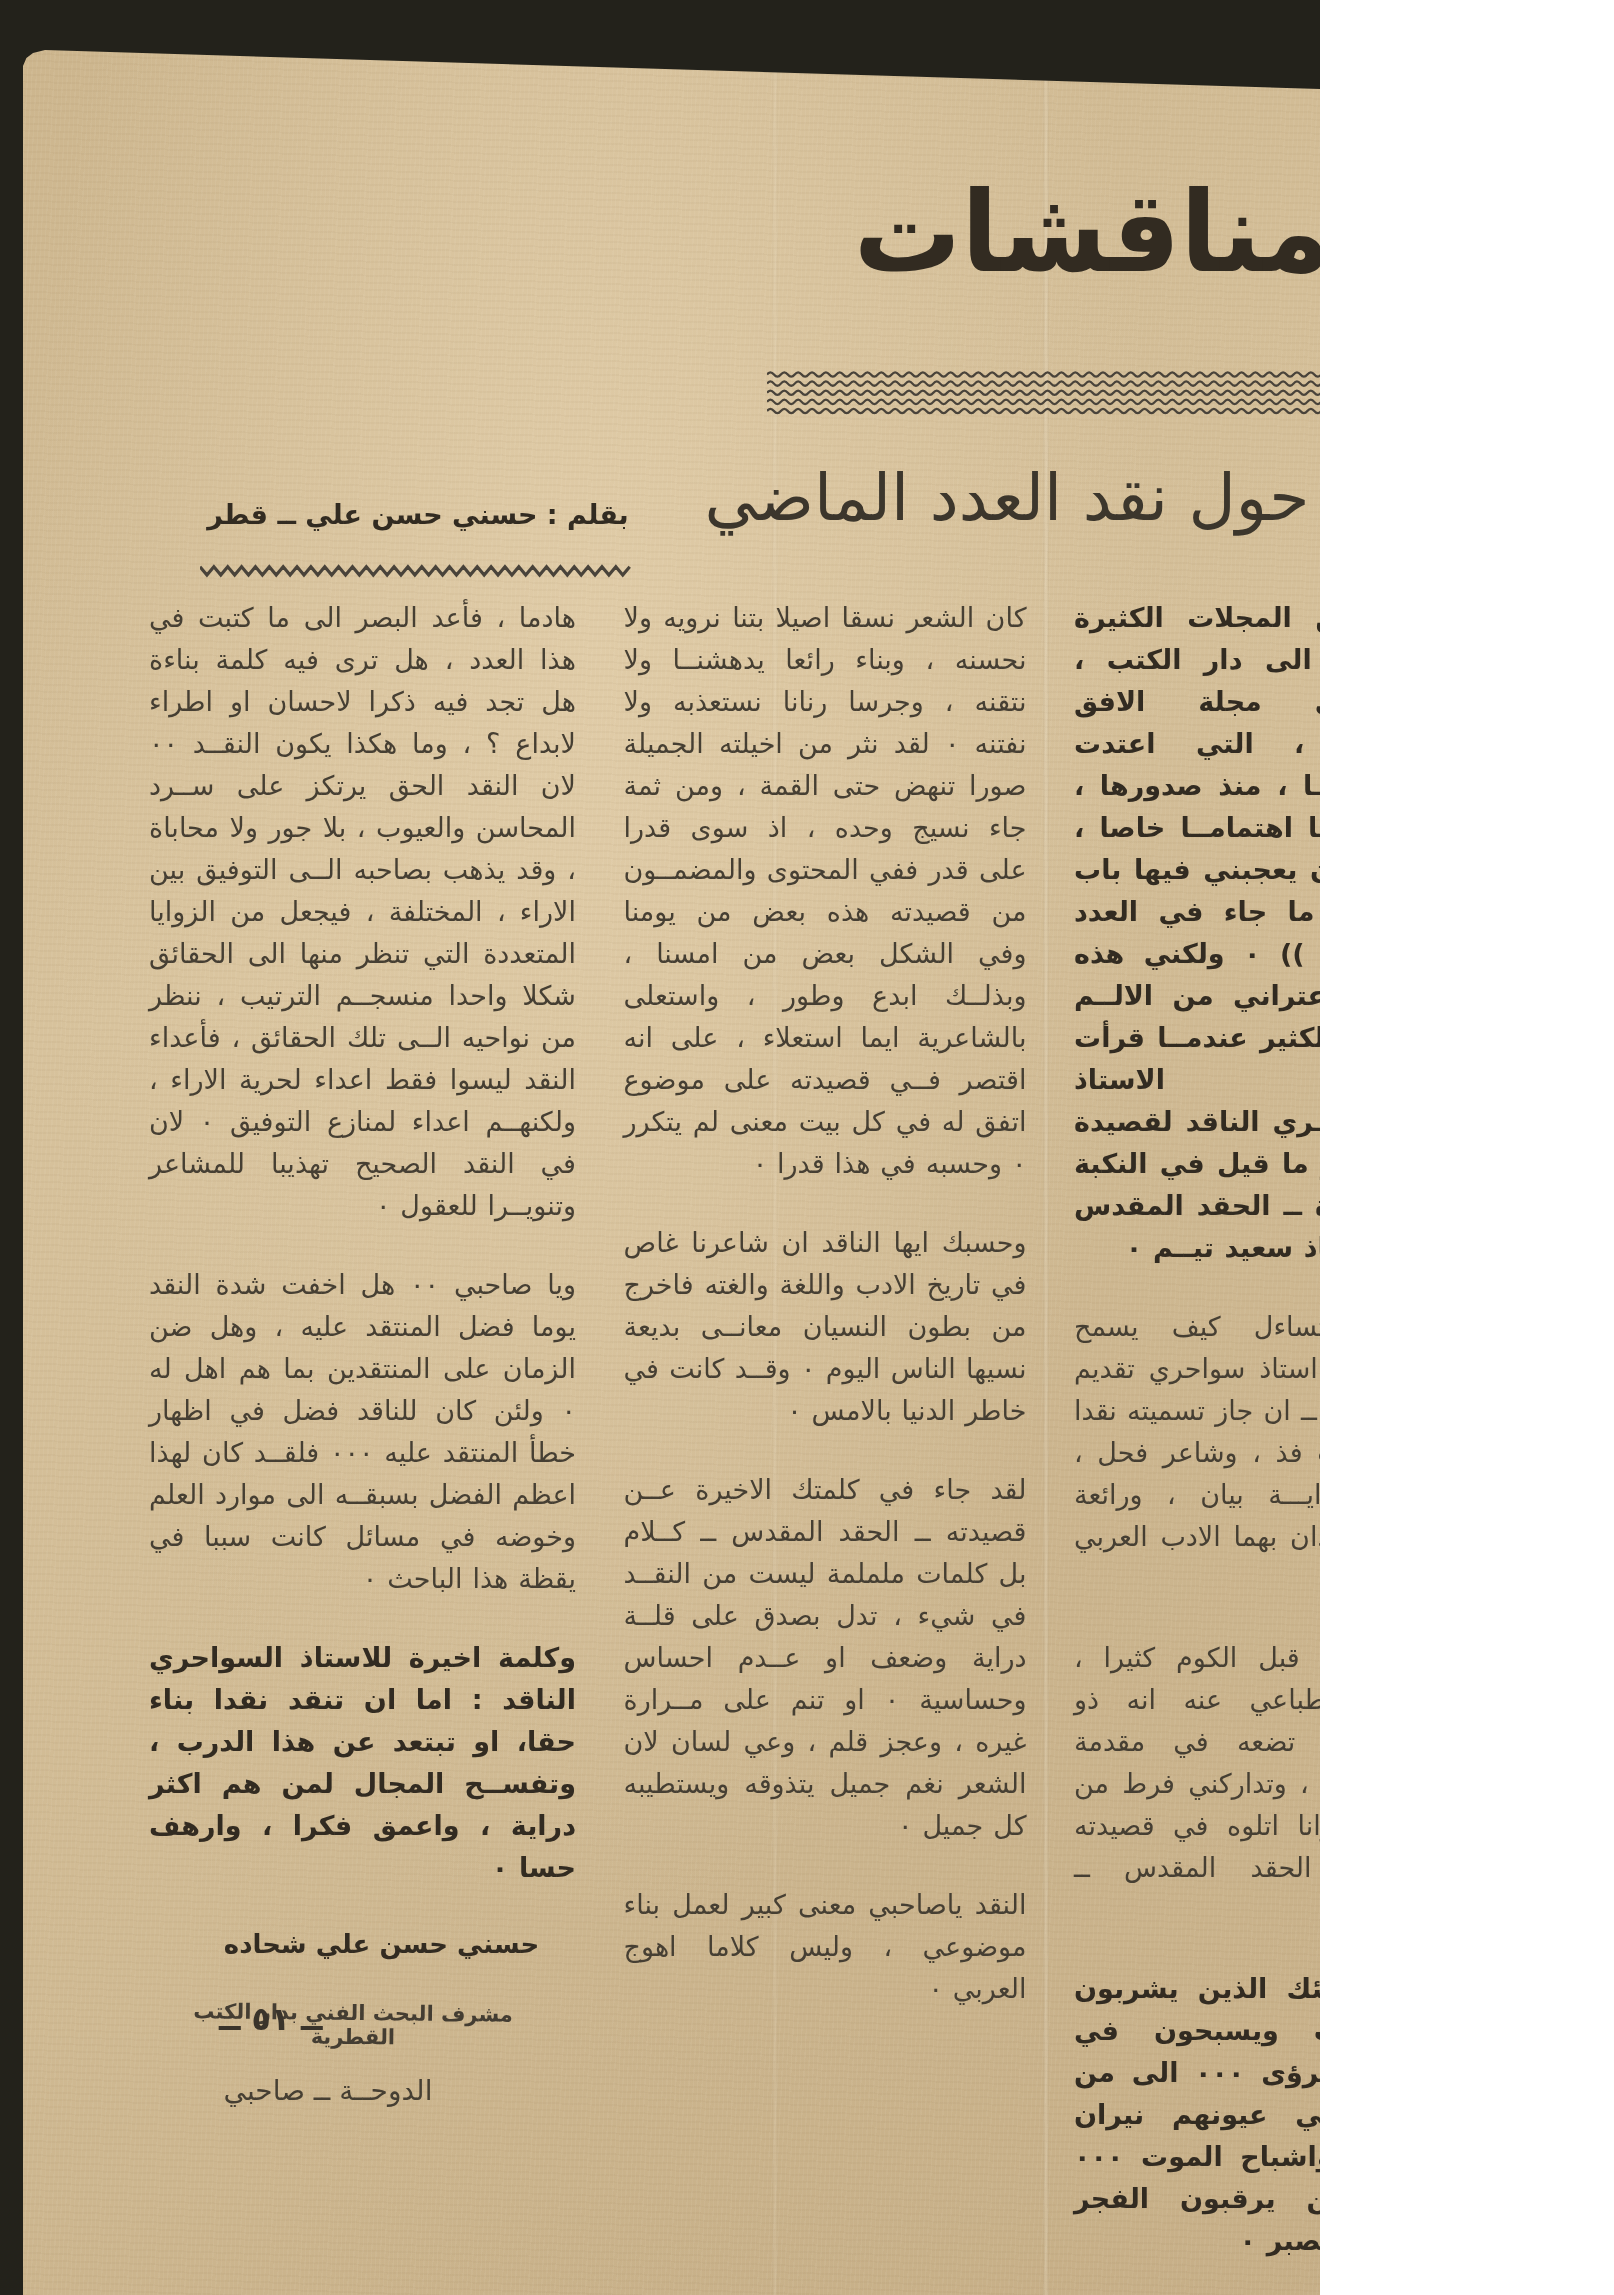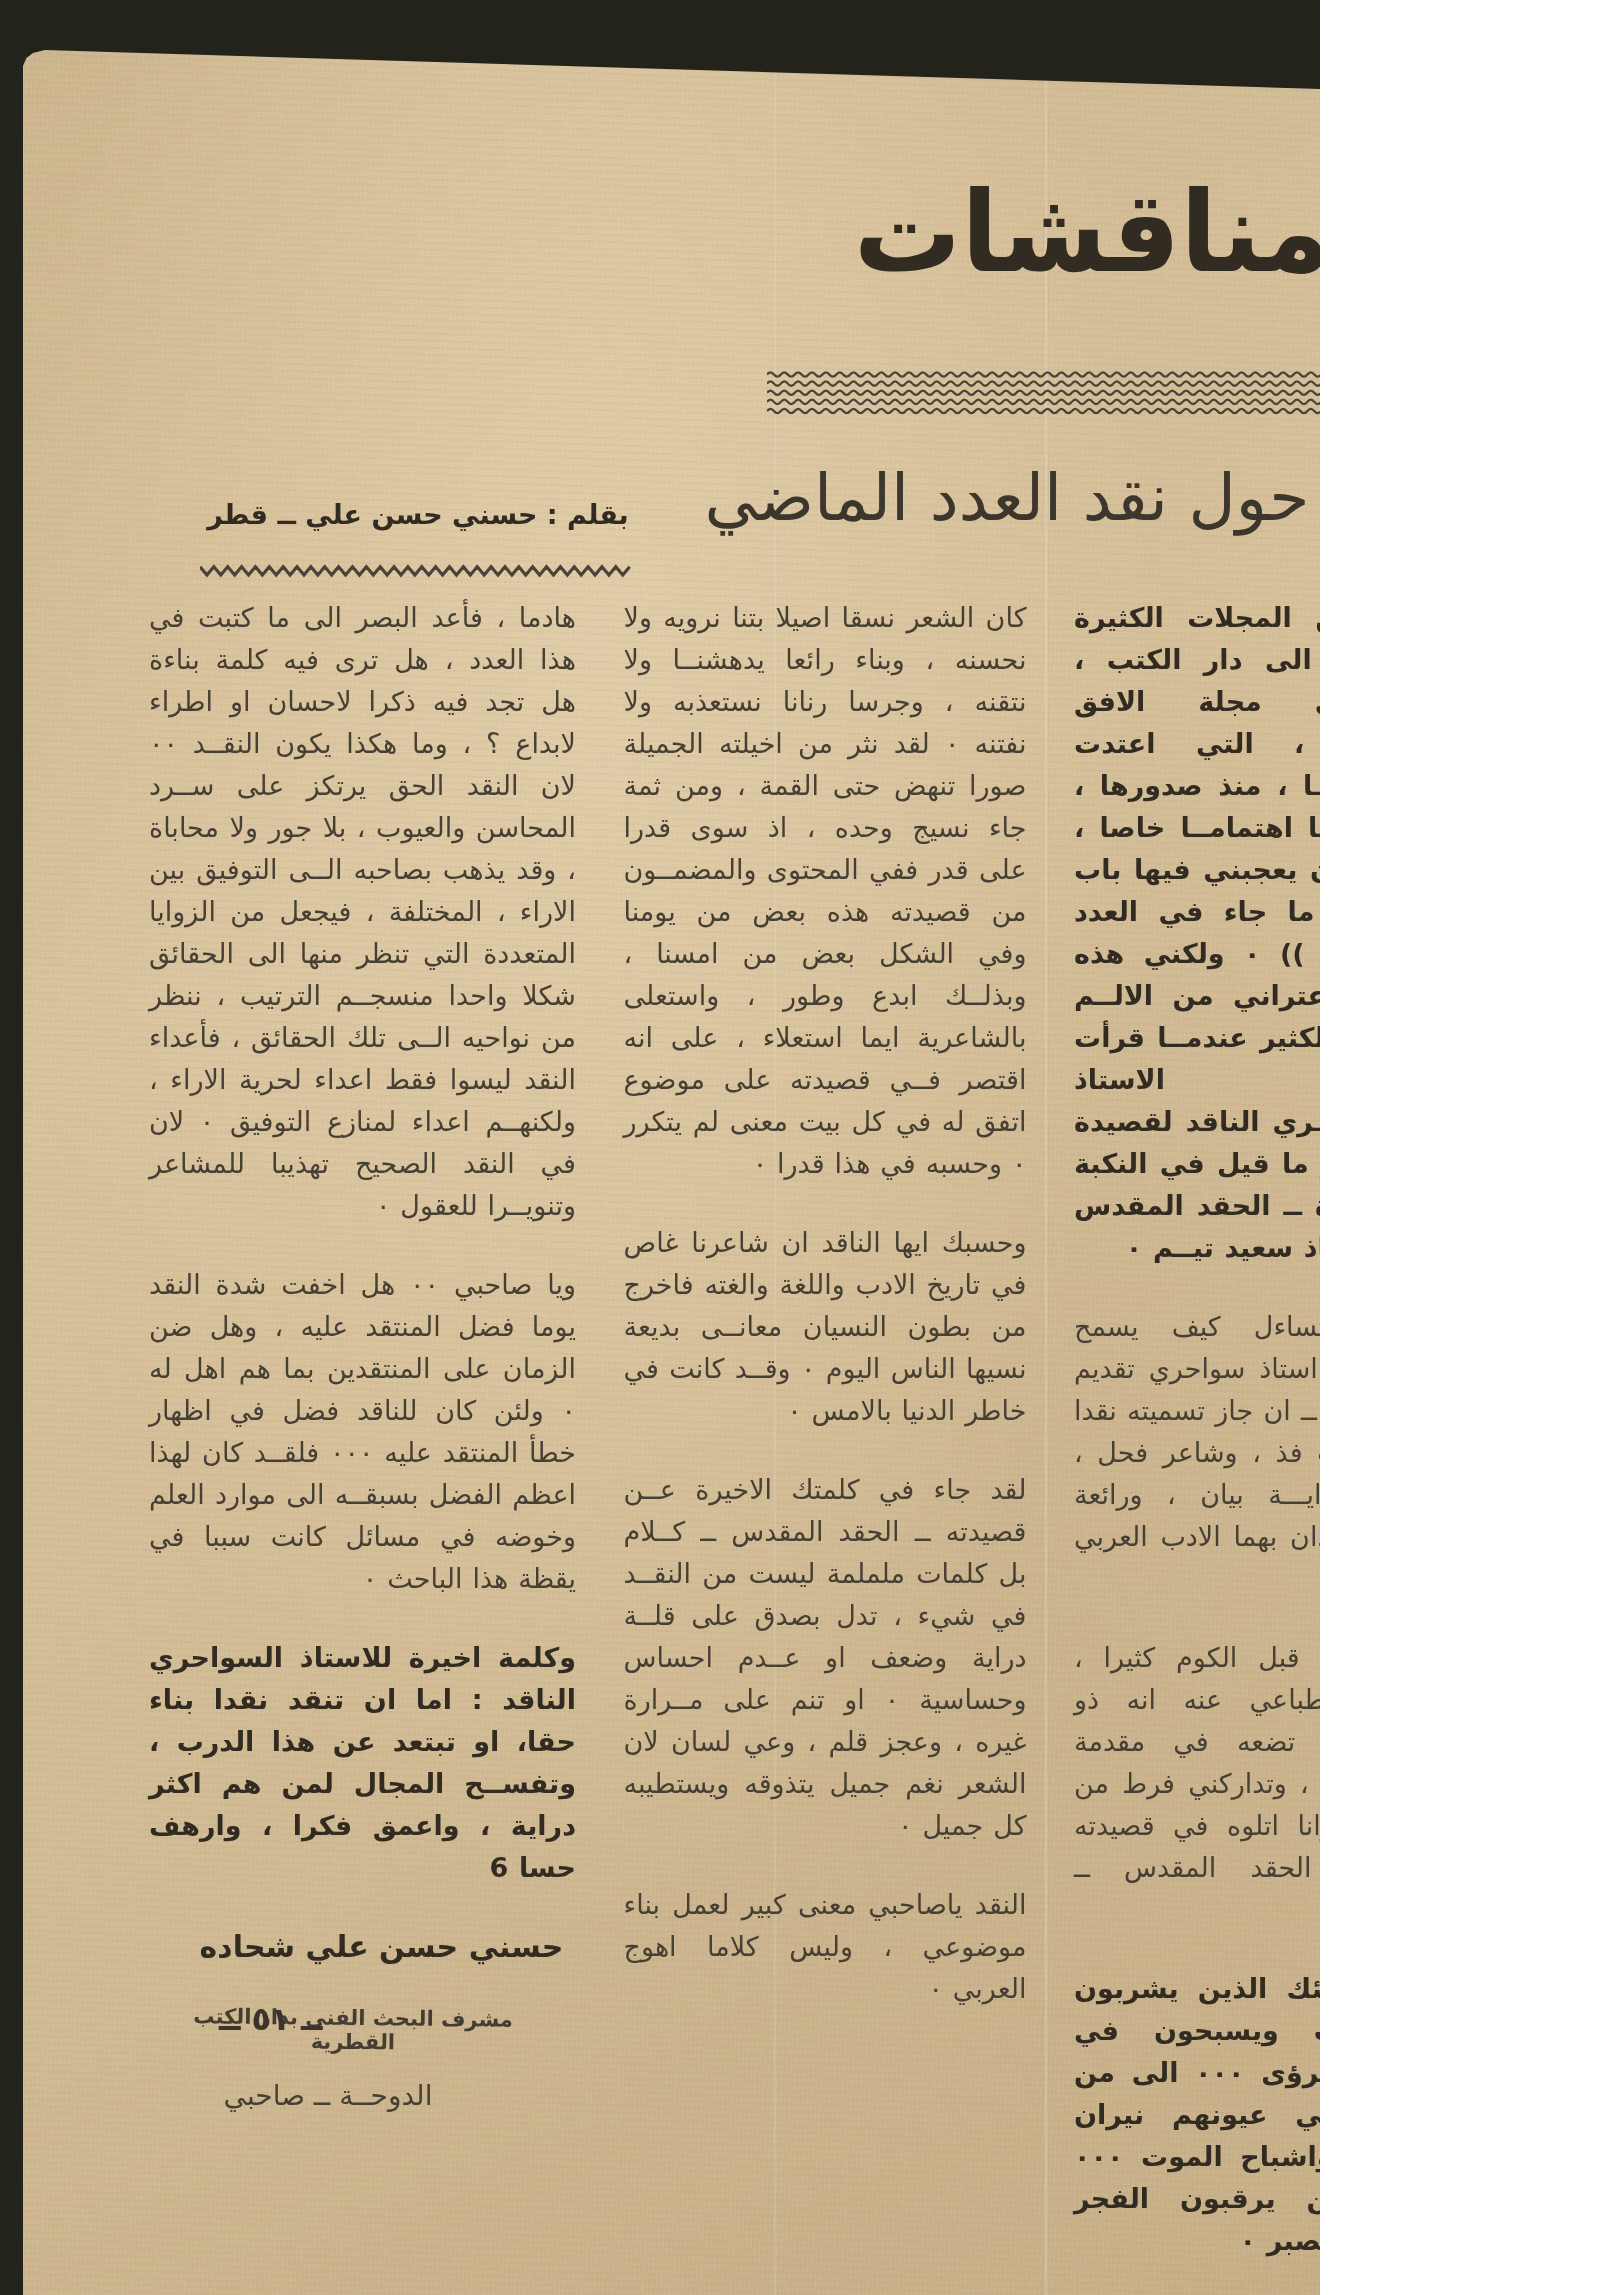--- a/index.html
+++ b/index.html
@@ -61,21 +61,21 @@
   #col-left{width:427px;}
   .para{
     margin:0 0 37px 0;
     font-size:27px;line-height:42px;
     text-align:justify;
     color:var(--ink);
     word-spacing:1.3px;
   }
   .para.bold{font-weight:bold;color:var(--ink_bold);}
   .signature{margin-top:40px;direction:rtl;}
-  .sig-name{font-size:30px;font-weight:bold;color:var(--ink_bold);text-align:center;margin:0 0 42px 38px;}
+  .sig-name{font-size:26px;font-weight:bold;color:var(--ink_bold);text-align:center;margin:0 0 42px 38px;}
   .sig-role{font-size:21px;font-weight:bold;color:#443d32;text-align:center;margin:0 19px 25px 0;transform:rotate(.6deg);}
   .sig-location{font-size:28px;color:var(--ink);text-align:center;margin:0 69px 0 0;}
   .page-number{
     position:absolute;left:219px;top:2001px;width:157px;
     direction:rtl;text-align:left;
     font-size:31.5px;font-weight:bold;color:#3a342b;
   }
 </style>
 </head>
 <body>
@@ -110,21 +110,21 @@
     <div class="col" id="col-middle">
         <p class="para">كان الشعر نسقا اصيلا بتنا نرويه ولا نحسنه ، وبناء رائعا يدهشنــا ولا نتقنه ، وجرسا رنانا نستعذبه ولا نفتنه ٠ لقد نثر من اخيلته الجميلة صورا تنهض حتى القمة ، ومن ثمة جاء نسيج وحده ، اذ سوى قدرا على قدر ففي المحتوى والمضمــون من قصيدته هذه بعض من يومنا وفي الشكل بعض من امسنا ، وبذلــك ابدع وطور ، واستعلى بالشاعرية ايما استعلاء ، على انه اقتصر فــي قصيدته على موضوع اتفق له في كل بيت معنى لم يتكرر ٠ وحسبه في هذا قدرا ٠</p>
         <p class="para">وحسبك ايها الناقد ان شاعرنا غاص في تاريخ الادب واللغة والغته فاخرج من بطون النسيان معانــى بديعة نسيها الناس اليوم ٠ وقــد كانت في خاطر الدنيا بالامس ٠</p>
         <p class="para">لقد جاء في كلمتك الاخيرة عــن قصيدته ــ الحقد المقدس ــ كــلام بل كلمات ململمة ليست من النقــد في شيء ، تدل بصدق على قلــة دراية وضعف او عــدم احساس وحساسية ٠ او تنم على مــرارة غيره ، وعجز قلم ، وعي لسان لان الشعر نغم جميل يتذوقه ويستطيبه كل جميل ٠</p>
         <p class="para">النقد ياصاحبي معنى كبير لعمل بناء موضوعي ، وليس كلاما اهوج العربي ٠</p>
       </div>
     <div class="col" id="col-left">
       <div>
           <p class="para">هادما ، فأعد البصر الى ما كتبت في هذا العدد ، هل ترى فيه كلمة بناءة هل تجد فيه ذكرا لاحسان او اطراء لابداع ؟ ، وما هكذا يكون النقــد ٠٠ لان النقد الحق يرتكز على ســرد المحاسن والعيوب ، بلا جور ولا محاباة ، وقد يذهب بصاحبه الــى التوفيق بين الاراء ، المختلفة ، فيجعل من الزوايا المتعددة التي تنظر منها الى الحقائق شكلا واحدا منسجــم الترتيب ، ننظر من نواحيه الــى تلك الحقائق ، فأعداء النقد ليسوا فقط اعداء لحرية الاراء ، ولكنهــم اعداء لمنازع التوفيق ٠ لان في النقد الصحيح تهذيبا للمشاعر وتنويــرا للعقول ٠</p>
           <p class="para">ويا صاحبي ٠٠ هل اخفت شدة النقد يوما فضل المنتقد عليه ، وهل ضن الزمان على المنتقدين بما هم اهل له ٠ ولئن كان للناقد فضل في اظهار خطأ المنتقد عليه ٠٠٠ فلقــد كان لهذا اعظم الفضل بسبقــه الى موارد العلم وخوضه في مسائل كانت سببا في يقظة هذا الباحث ٠</p>
-          <p class="para bold">وكلمة اخيرة للاستاذ السواحري الناقد : اما ان تنقد نقدا بناء حقا، او تبتعد عن هذا الدرب ، وتفســح المجال لمن هم اكثر دراية ، واعمق فكرا ، وارهف حسا 6</p>
+          <p class="para bold">وكلمة اخيرة للاستاذ السواحري الناقد : اما ان تنقد نقدا بناء حقا، او تبتعد عن هذا الدرب ، وتفســح المجال لمن هم اكثر دراية ، واعمق فكرا ، وارهف حسا ٠</p>
         </div>
       <div class="signature">
         <p class="sig-name">حسني حسن علي شحاده</p>
         <p class="sig-role">مشرف البحث الفني بدار الكتب القطرية</p>
         <p class="sig-location">الدوحــة ــ صاحبي</p>
       </div>
     </div>
   </div>
 
   <div class="page-number">ــ ٥١ ــ</div>

